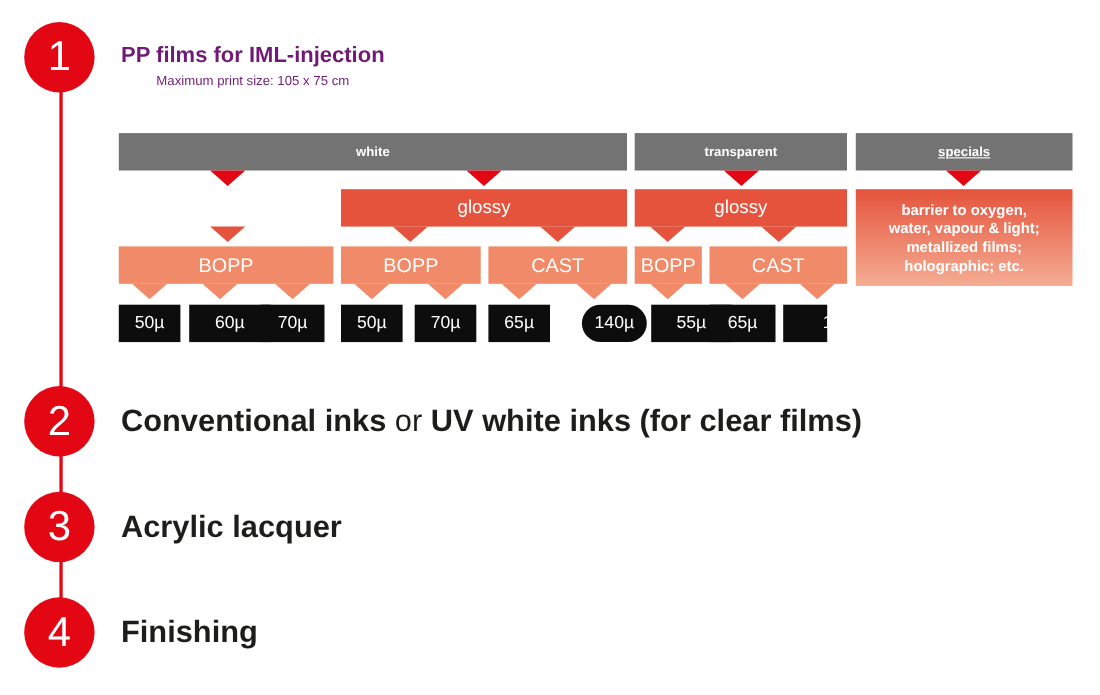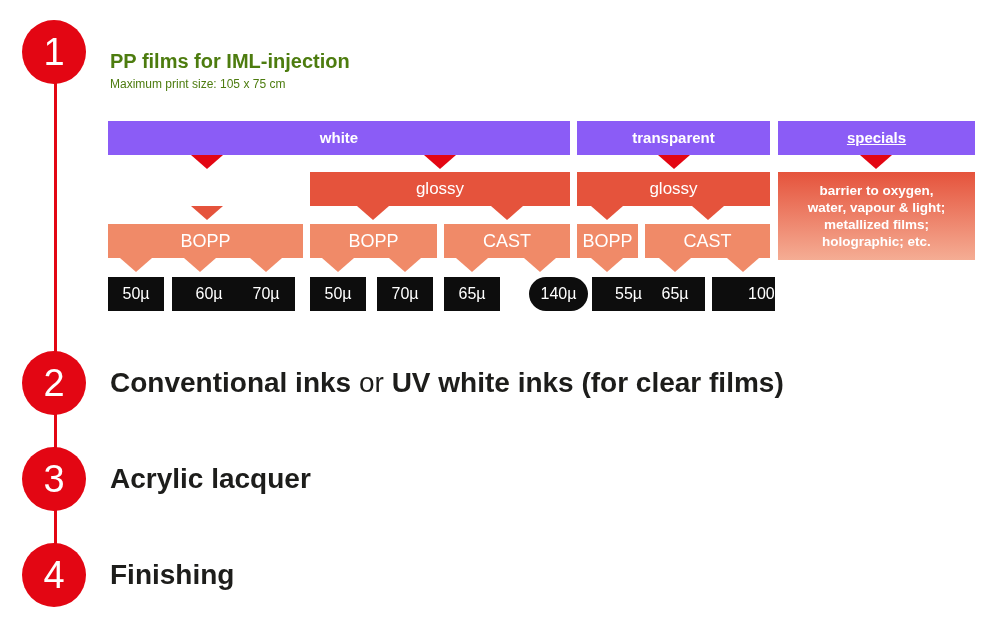--- a/index.html
+++ b/index.html
@@ -16,33 +16,33 @@
   }
   .step-circle {
     position:absolute; left:22px; width:64px; height:64px; border-radius:50%;
     background:#e30613; color:#ffffff; z-index:2;
     display:flex; align-items:center; justify-content:center;
     font-size:38px; font-weight:300; line-height:1;
   }
   .c1 { top:20px; } .c2 { top:351px; } .c3 { top:447px; } .c4 { top:543px; }
 
   
-  .step1-head { position:absolute; left:110px; top:49px; color:#4d7c0f; }
+  .step1-head { position:absolute; left:110px; top:38px; color:#701a75;text-align:center; }
   .step1-title { font-size:20px; font-weight:bold; line-height:24px; }
   .step1-sub { font-size:12px; line-height:20px; margin-top:1px; }
   .step-label { position:absolute; left:110px; color:#1d1d1b; font-size:28px; line-height:26px; }
   .s2 { top:370px; } .s3 { top:466px; } .s4 { top:562px; }
   .bold { font-weight:bold; }
 
   
   .bar {
     position:absolute; height:34px; color:#ffffff; text-align:center;
     line-height:34px; white-space:nowrap;
   }
-  .row1 { top:121px; background:#8b5cf6; font-size:15px; font-weight:bold; }
+  .row1 { top:121px; background:#737373; font-size:12px; font-weight:bold; }
   .row2 { top:172px; background:#e5533c; font-size:17px; }
   .row3 { top:224px; background:#f08a68; font-size:18px; }
   .row4 { top:277px; background:#0d0d0d; font-size:16px; }
   .specials-info {
     position:absolute; left:778px; top:172px; width:197px; height:88px;
     background:linear-gradient(#e5533c, #f5ad94);
     color:#ffffff; font-size:13.5px; font-weight:bold; line-height:17px;
     text-align:center; padding-top:10px;
   }
   
@@ -122,19 +122,19 @@
 
   <div class="bar row4" style="left:108px;width:56px;">50µ</div>
   <div class="bar row4" style="left:172px;width:74px;">60µ</div>
   <div class="bar row4" style="left:237px;width:58px;">70µ</div>
   <div class="bar row4" style="left:310px;width:56px;">50µ</div>
   <div class="bar row4" style="left:377px;width:56px;">70µ</div>
   <div class="bar row4" style="left:444px;width:56px;">65µ</div>
   <div class="bar row4" style="left:529px;width:59px;border-radius:17px;">140µ</div>
   <div class="bar row4" style="left:592px;width:73px;">55µ</div>
   <div class="bar row4" style="left:645px;width:60px;">65µ</div>
-  <div class="bar row4" style="left:712px;width:63px;padding-left:36px;">100µ</div>
+  <div class="bar row4" style="left:712px;width:40px;padding-left:36px;">100µ</div>
 
   <div class="step-label s2"><span class="bold">Conventional inks</span><span> or </span><span class="bold">UV white inks (for clear films)</span></div>
   <div class="step-label s3 bold">Acrylic lacquer</div>
   <div class="step-label s4 bold">Finishing</div>
 
 </div>
 
 </body></html>

